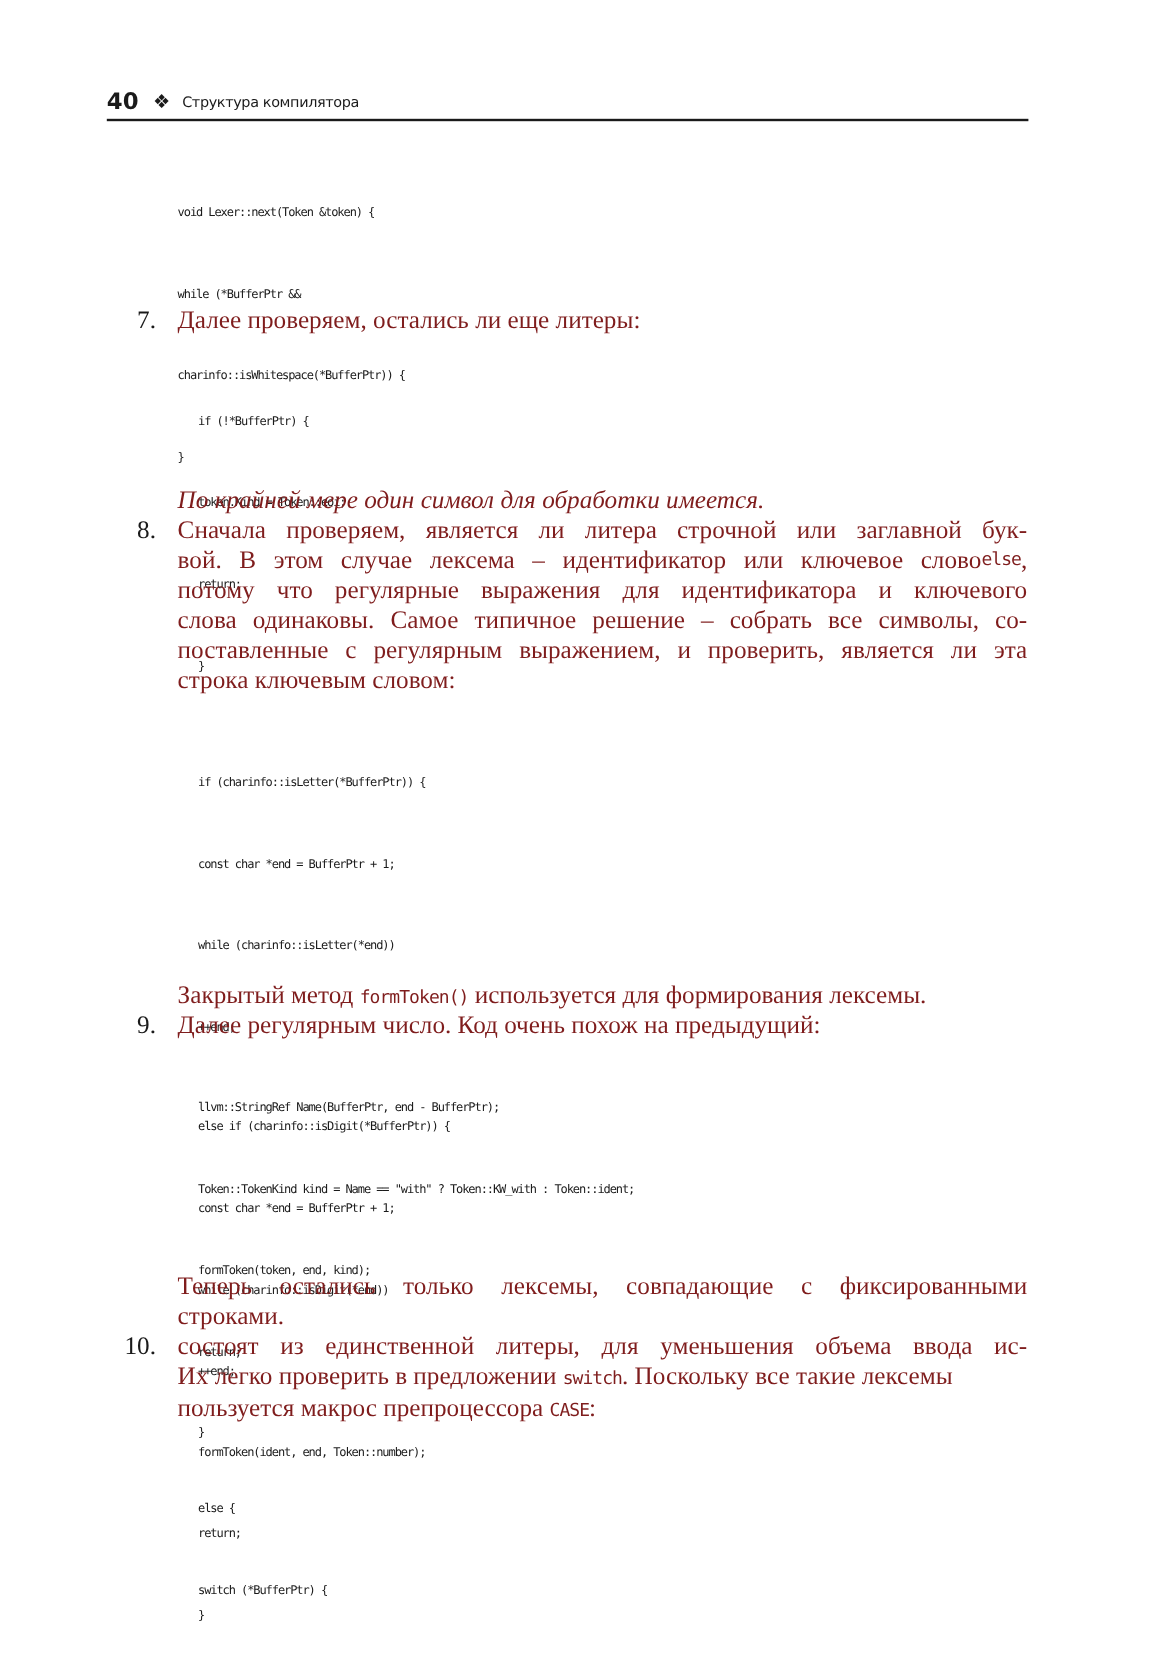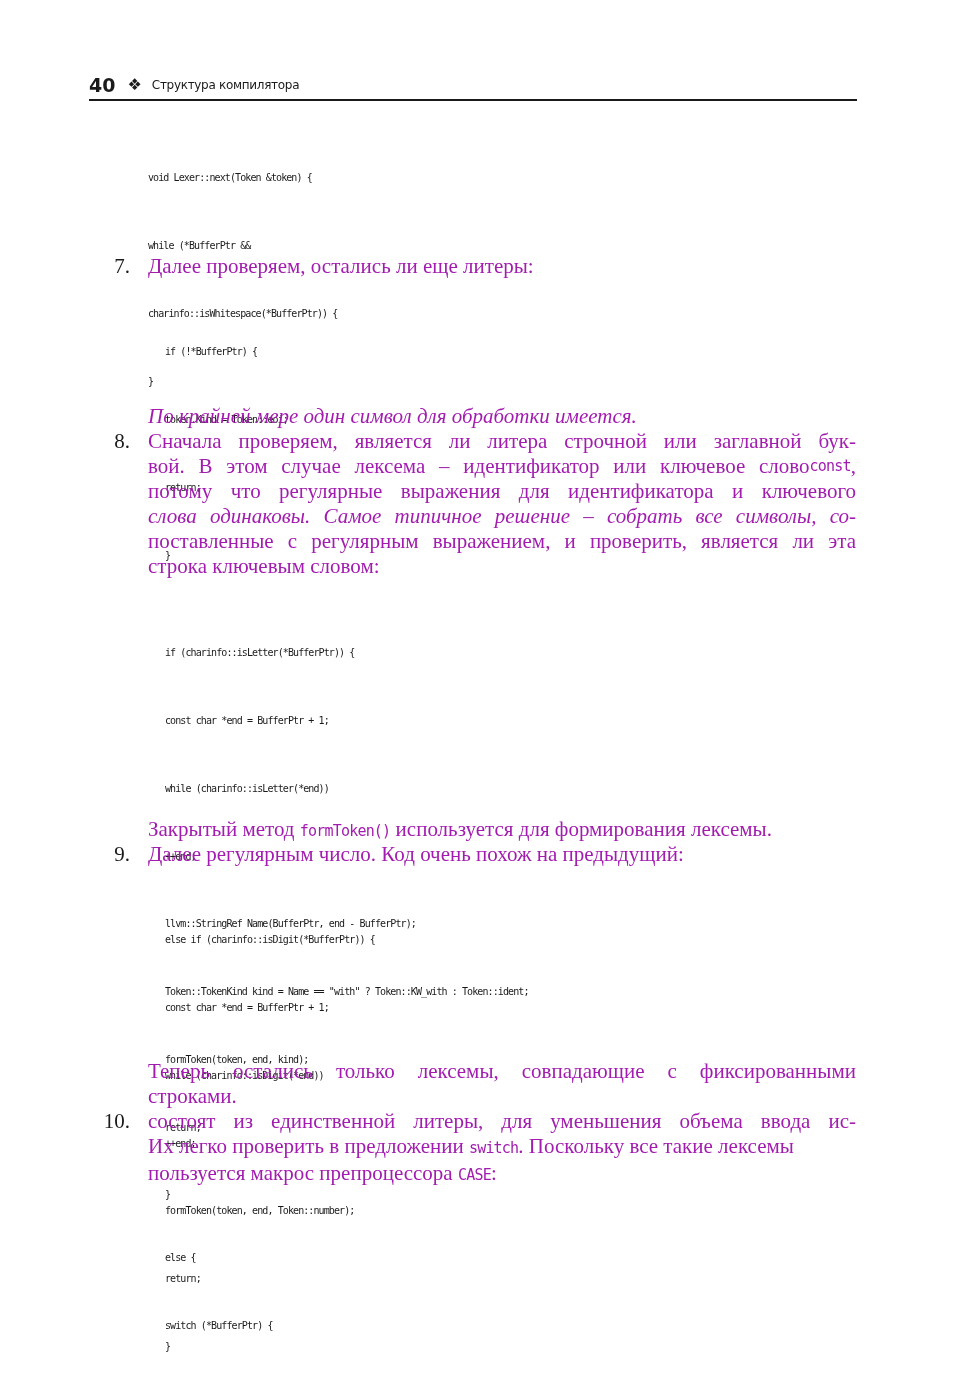--- a/index.html
+++ b/index.html
@@ -34,21 +34,21 @@
       line-height: 22.6px;
       white-space: pre;
       color: #1a1a1a;
       letter-spacing: -0.9px;
     }
     .para {
       position: absolute;
       font-family: "Liberation Serif", serif;
       font-size: 21px;
       line-height: 25px;
-      color: #a21caf;
+      color: #7f1d1d;
       width: 708px;
       text-align: justify;
       left: 148px;
     }
     .item-num {
       position: absolute;
       font-family: "Liberation Serif", serif;
       font-size: 21px;
       line-height: 25px;
       color: #1a1a1a;
@@ -87,25 +87,25 @@
   <span class="line">}</span>
 </div>
 
 <div class="para" style="top:404px;font-style:italic;">По крайней мере один символ для обработки имеется.</div>
 
 <div class="item-num" style="left:90px; top:429px;">8.</div>
 <div class="para" style="top:429px;">
   <span class="line" style="text-align:justify; text-align-last:justify;">Сначала проверяем, является ли литера строчной или заглавной бук-</span>
   <span class="line" style="display:flex; justify-content:flex-end;">
       <span style="flex:1; text-align:justify; text-align-last:justify; white-space:normal;">вой. В этом случае лексема – идентификатор или ключевое слово </span>
-      <span class="inline-code">const</span>
+      <span class="inline-code">else</span>
       <span>,</span>
     </span>
   <span class="line" style="text-align:justify; text-align-last:justify; white-space:normal;">потому что регулярные выражения для идентификатора и ключевого</span>
-  <span class="line" style="text-align:justify; text-align-last:justify; white-space:normal;font-style:italic;">слова одинаковы. Самое типичное решение – собрать все символы, со-</span>
+  <span class="line" style="text-align:justify; text-align-last:justify; white-space:normal;">слова одинаковы. Самое типичное решение – собрать все символы, со-</span>
   <span class="line" style="text-align:justify; text-align-last:justify; white-space:normal;">поставленные с регулярным выражением, и проверить, является ли эта</span>
   <span class="line">строка ключевым словом:</span>
 </div>
 
 <div class="code" style="left:165px; top:597px;">
   <span class="line">if (charinfo::isLetter(*BufferPtr)) {</span>
   <span class="line">  const char *end = BufferPtr + 1;</span>
   <span class="line">  while (charinfo::isLetter(*end))</span>
   <span class="line">    ++end;</span>
   <span class="line">  llvm::StringRef Name(BufferPtr, end - BufferPtr);</span>
@@ -120,21 +120,21 @@
 </div>
 
 <div class="item-num" style="left:90px; top:842px;">9.</div>
 <div class="para" style="top:842px;">Далее регулярным число. Код очень похож на предыдущий:</div>
 
 <div class="code" style="left:165px; top:884px;">
   <span class="line">else if (charinfo::isDigit(*BufferPtr)) {</span>
   <span class="line">  const char *end = BufferPtr + 1;</span>
   <span class="line">  while (charinfo::isDigit(*end))</span>
   <span class="line">    ++end;</span>
-  <span class="line">  formToken(token, end, Token::number);</span>
+  <span class="line">  formToken(ident, end, Token::number);</span>
   <span class="line">  return;</span>
   <span class="line">}</span>
 </div>
 
 <div class="para" style="top:1059px;">
   <span class="line" style="text-align:justify; text-align-last:justify; white-space:normal;">Теперь остались только лексемы, совпадающие с фиксированными</span>
   <span class="line">строками.</span>
 </div>
 
 <div class="item-num" style="left:90px; top:1109px;">10.</div>

